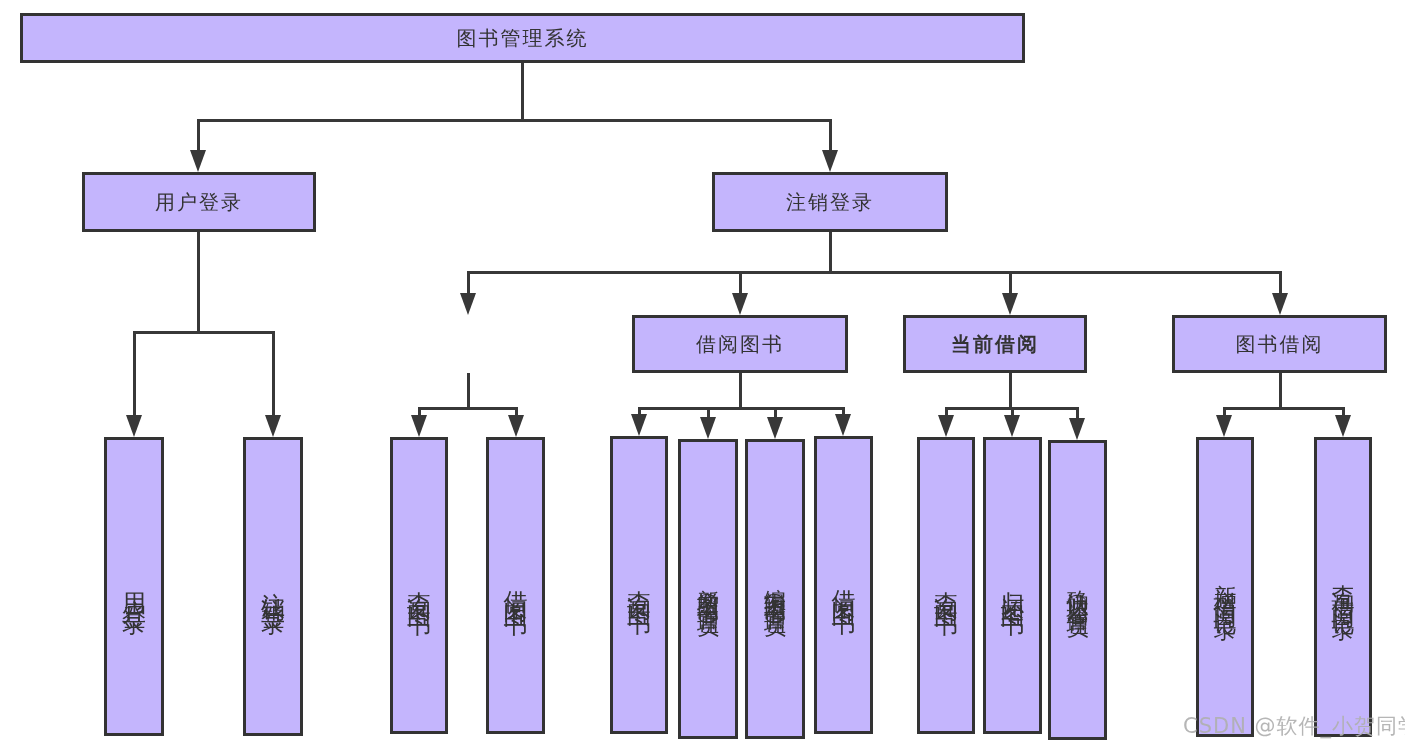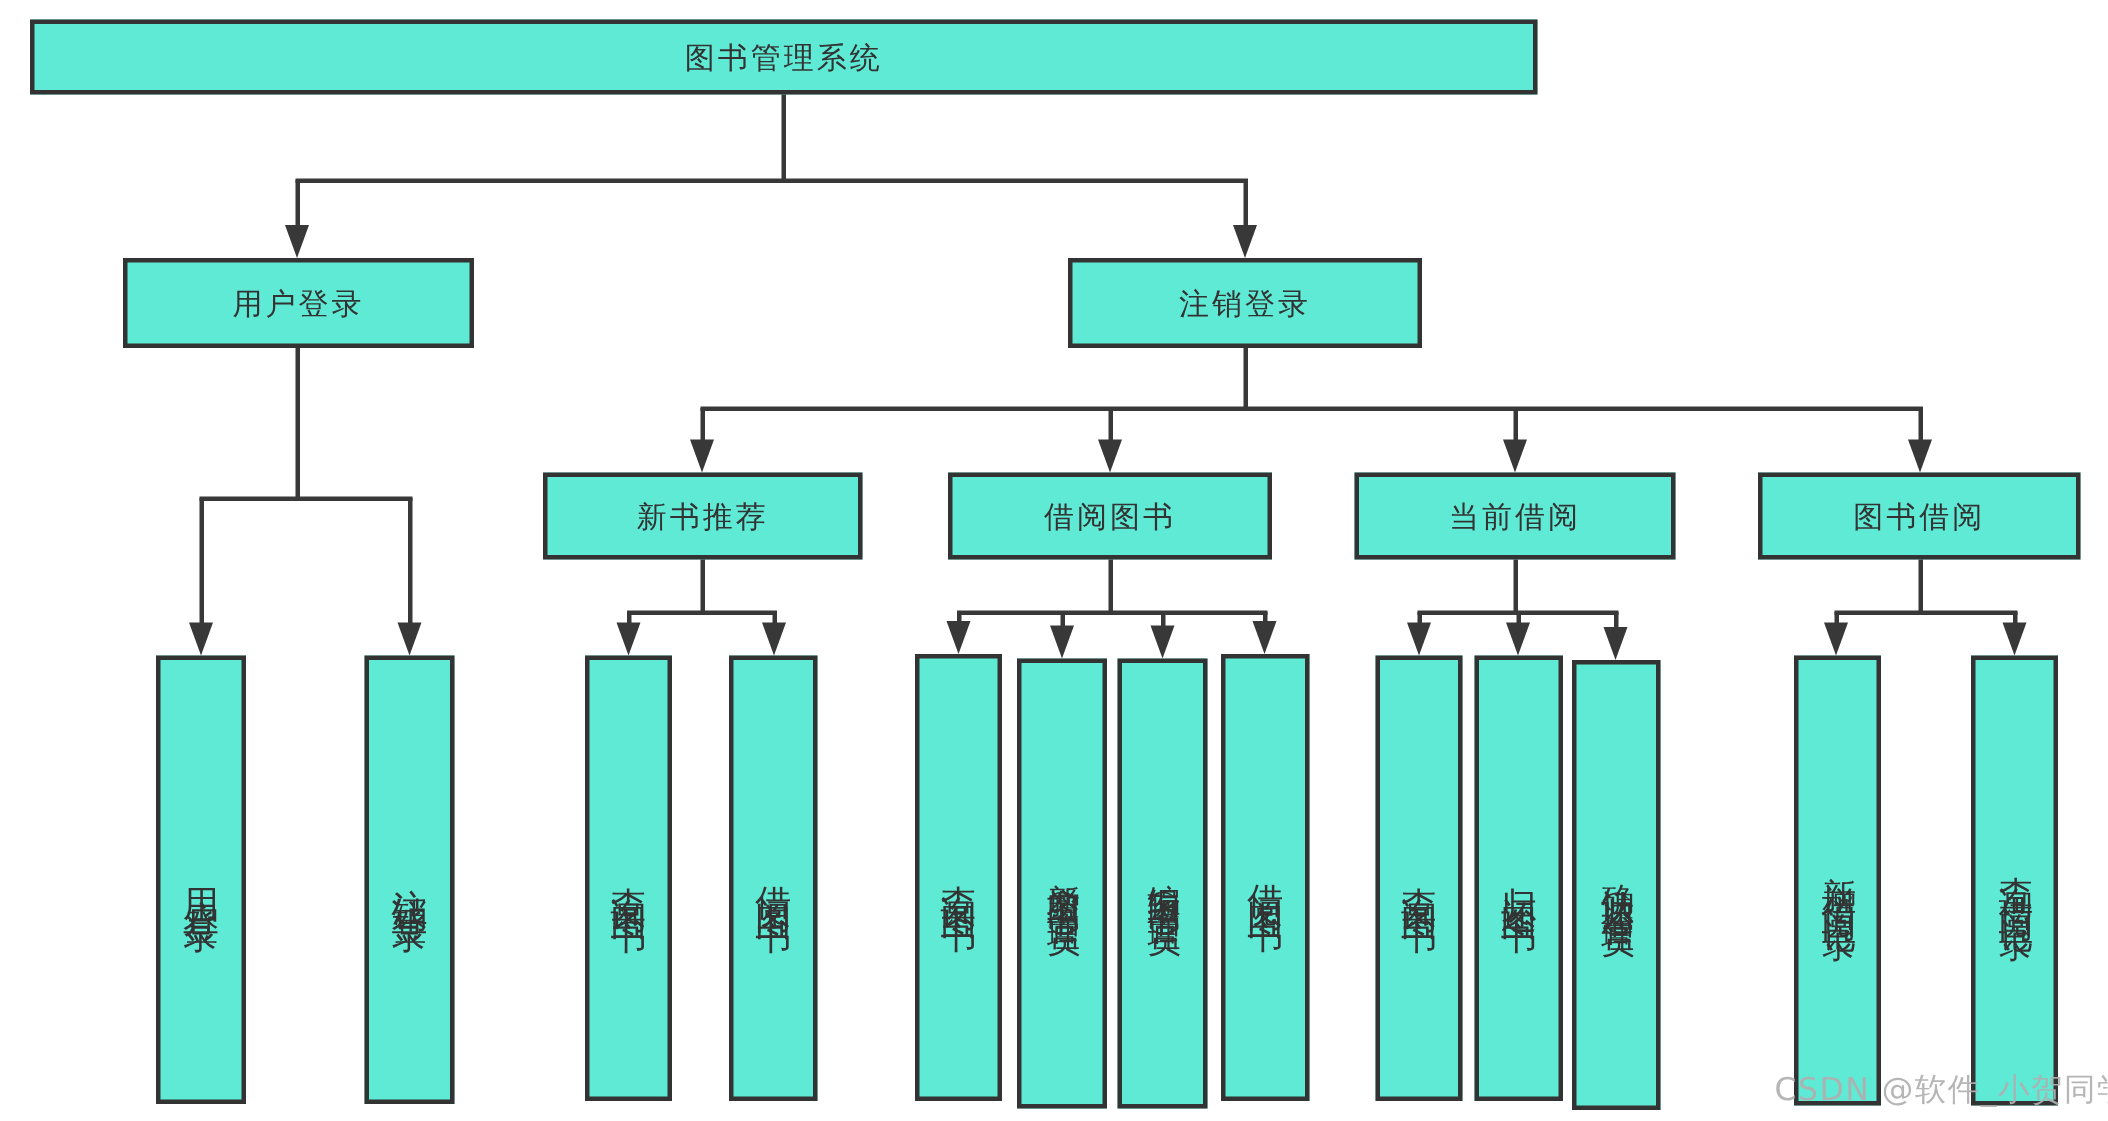--- a/index.html
+++ b/index.html
@@ -17,21 +17,21 @@
     overflow:hidden;
   }
   #stage{
     position:relative;
     width:1405px;height:747px;
     background:var(--bg);
   }
   .node{
     position:absolute;
     box-sizing:border-box;
-    background:#5eead4;
+    background:#c4b5fd;
     border:3px solid var(--border);
     display:flex;
     align-items:center;
     justify-content:center;
     color:var(--text);
   }
   .node.h{
     font-size:20px;
     letter-spacing:2px;
     white-space:nowrap;
@@ -83,27 +83,24 @@
   <div class="watermark">CSDN @软件_小贺同学</div>
 <div class="node h title" style="left: 20px; top: 13px; width: 1005px; height: 50px;">
       <span>图书管理系统</span>
     </div>
     <div class="node h" style="left: 82px; top: 172px; width: 234px; height: 60px;">
       <span>用户登录</span>
     </div>
     <div class="node h" style="left: 712px; top: 172px; width: 236px; height: 60px;">
       <span>注销登录</span>
     </div>
-    <div class="node h" style="left: 362px; top: 315px; width: 213px; height: 58px;">
-      <span>新书推荐</span>
-    </div>
     <div class="node h" style="left: 632px; top: 315px; width: 216px; height: 58px;">
       <span>借阅图书</span>
     </div>
-    <div class="node h" style="left: 903px; top: 315px; width: 214px; height: 58px;">
+    <div class="node h" style="left: 903px; top: 315px; width: 184px; height: 58px; font-weight: bold;">
       <span>当前借阅</span>
     </div>
     <div class="node h" style="left: 1172px; top: 315px; width: 215px; height: 58px;">
       <span>图书借阅</span>
     </div>
     <div class="node v" style="left: 104px; top: 437px; width: 60px; height: 299px;">
       <span>用户登录</span>
     </div>
     <div class="node v" style="left: 243px; top: 437px; width: 60px; height: 299px;">
       <span>注销登录</span>

